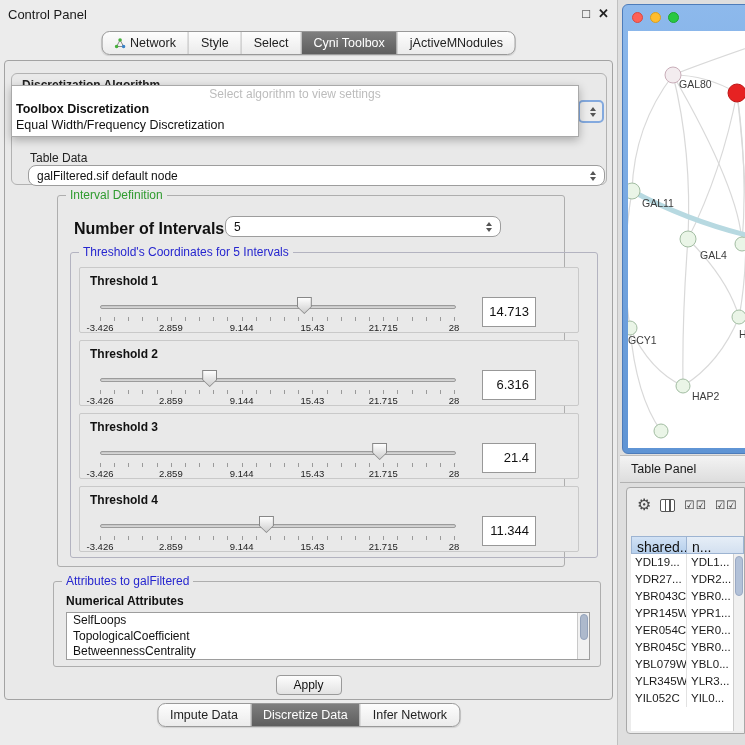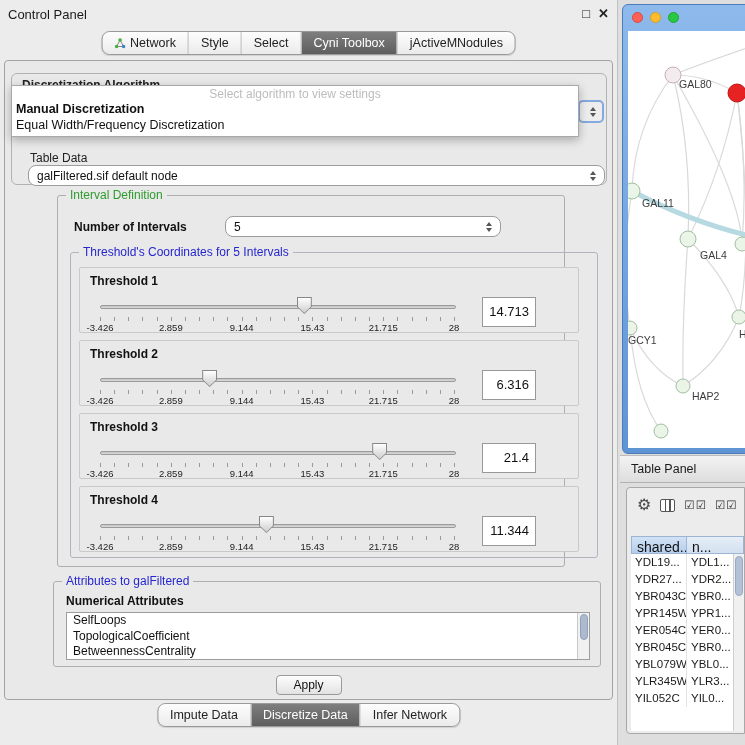--- a/index.html
+++ b/index.html
@@ -41,21 +41,21 @@
   display:flex;align-items:center;padding-left:8px}
 #table-data-combo{left:16px;top:91px;width:577px;height:21px}
 .stepper{position:absolute;right:8px;top:50%;transform:translateY(-50%);display:flex;flex-direction:column;gap:2px}
 .arr-up{width:0;height:0;border-left:3.5px solid transparent;border-right:3.5px solid transparent;border-bottom:4px solid #555}
 .arr-dn{width:0;height:0;border-left:3.5px solid transparent;border-right:3.5px solid transparent;border-top:4px solid #555}
 
 .group{position:absolute;border:1px solid #aeaeae;border-radius:3px}
 .legend{position:absolute;top:-8px;left:8px;background:#e9e9e9;padding:0 4px;font-size:12px;white-space:nowrap}
 #interval-group{left:52px;top:134px;width:508px;height:372px}
 #interval-group>.legend{color:#2f9b2f}
-#num-label{position:absolute;left:16px;top:24px;font-size:12px;font-weight:bold;color:#111}
+#num-label{position:absolute;left:16px;top:24px;font-size:16px;font-weight:bold;color:#111}
 #num-combo{left:167px;top:20px;width:276px;height:21px}
 #thr-group{left:12px;top:56px;width:528px;height:306px;border:1px solid #b3b3c0;border-radius:3px}
 #thr-group>.legend{color:#2626cf}
 
 .th-panel{position:absolute;left:8px;width:500px;height:66px;border:1px solid #c9c9c9;border-radius:2px;padding:4px 8px;background:#e9e9e9}
 .th-label{font-size:12px;font-weight:bold;color:#111;margin:2px 0 0 2px;height:15px}
 .th-row{display:flex;align-items:center;margin-top:2px}
 .slider{position:relative;width:380px;height:42px}
 .track{position:absolute;left:12px;top:14px;width:356px;height:4px;background:linear-gradient(#c4c4c4,#dadada);
   border:1px solid #9b9b9b;border-radius:2px}
@@ -169,21 +169,21 @@
         <span class="stepper">
             <span class="arr-up"></span>
             <span class="arr-dn"></span>
           </span>
       </div>
     </div>
 
     <div id="algo-overlay">
       <div class="overlay-hint">Select algorithm to view settings</div>
       <div>
-          <div class="overlay-opt first">Manual Discretization</div>
+          <div class="overlay-opt first">Toolbox Discretization</div>
           <div class="overlay-opt">Equal Width/Frequency Discretization</div>
         </div>
     </div>
 
     <div class="group" id="interval-group">
       <span class="legend">Interval Definition</span>
       <span id="num-label">Number of Intervals</span>
       <div class="combo" id="num-combo">
         <span>5</span>
         <span class="stepper">

